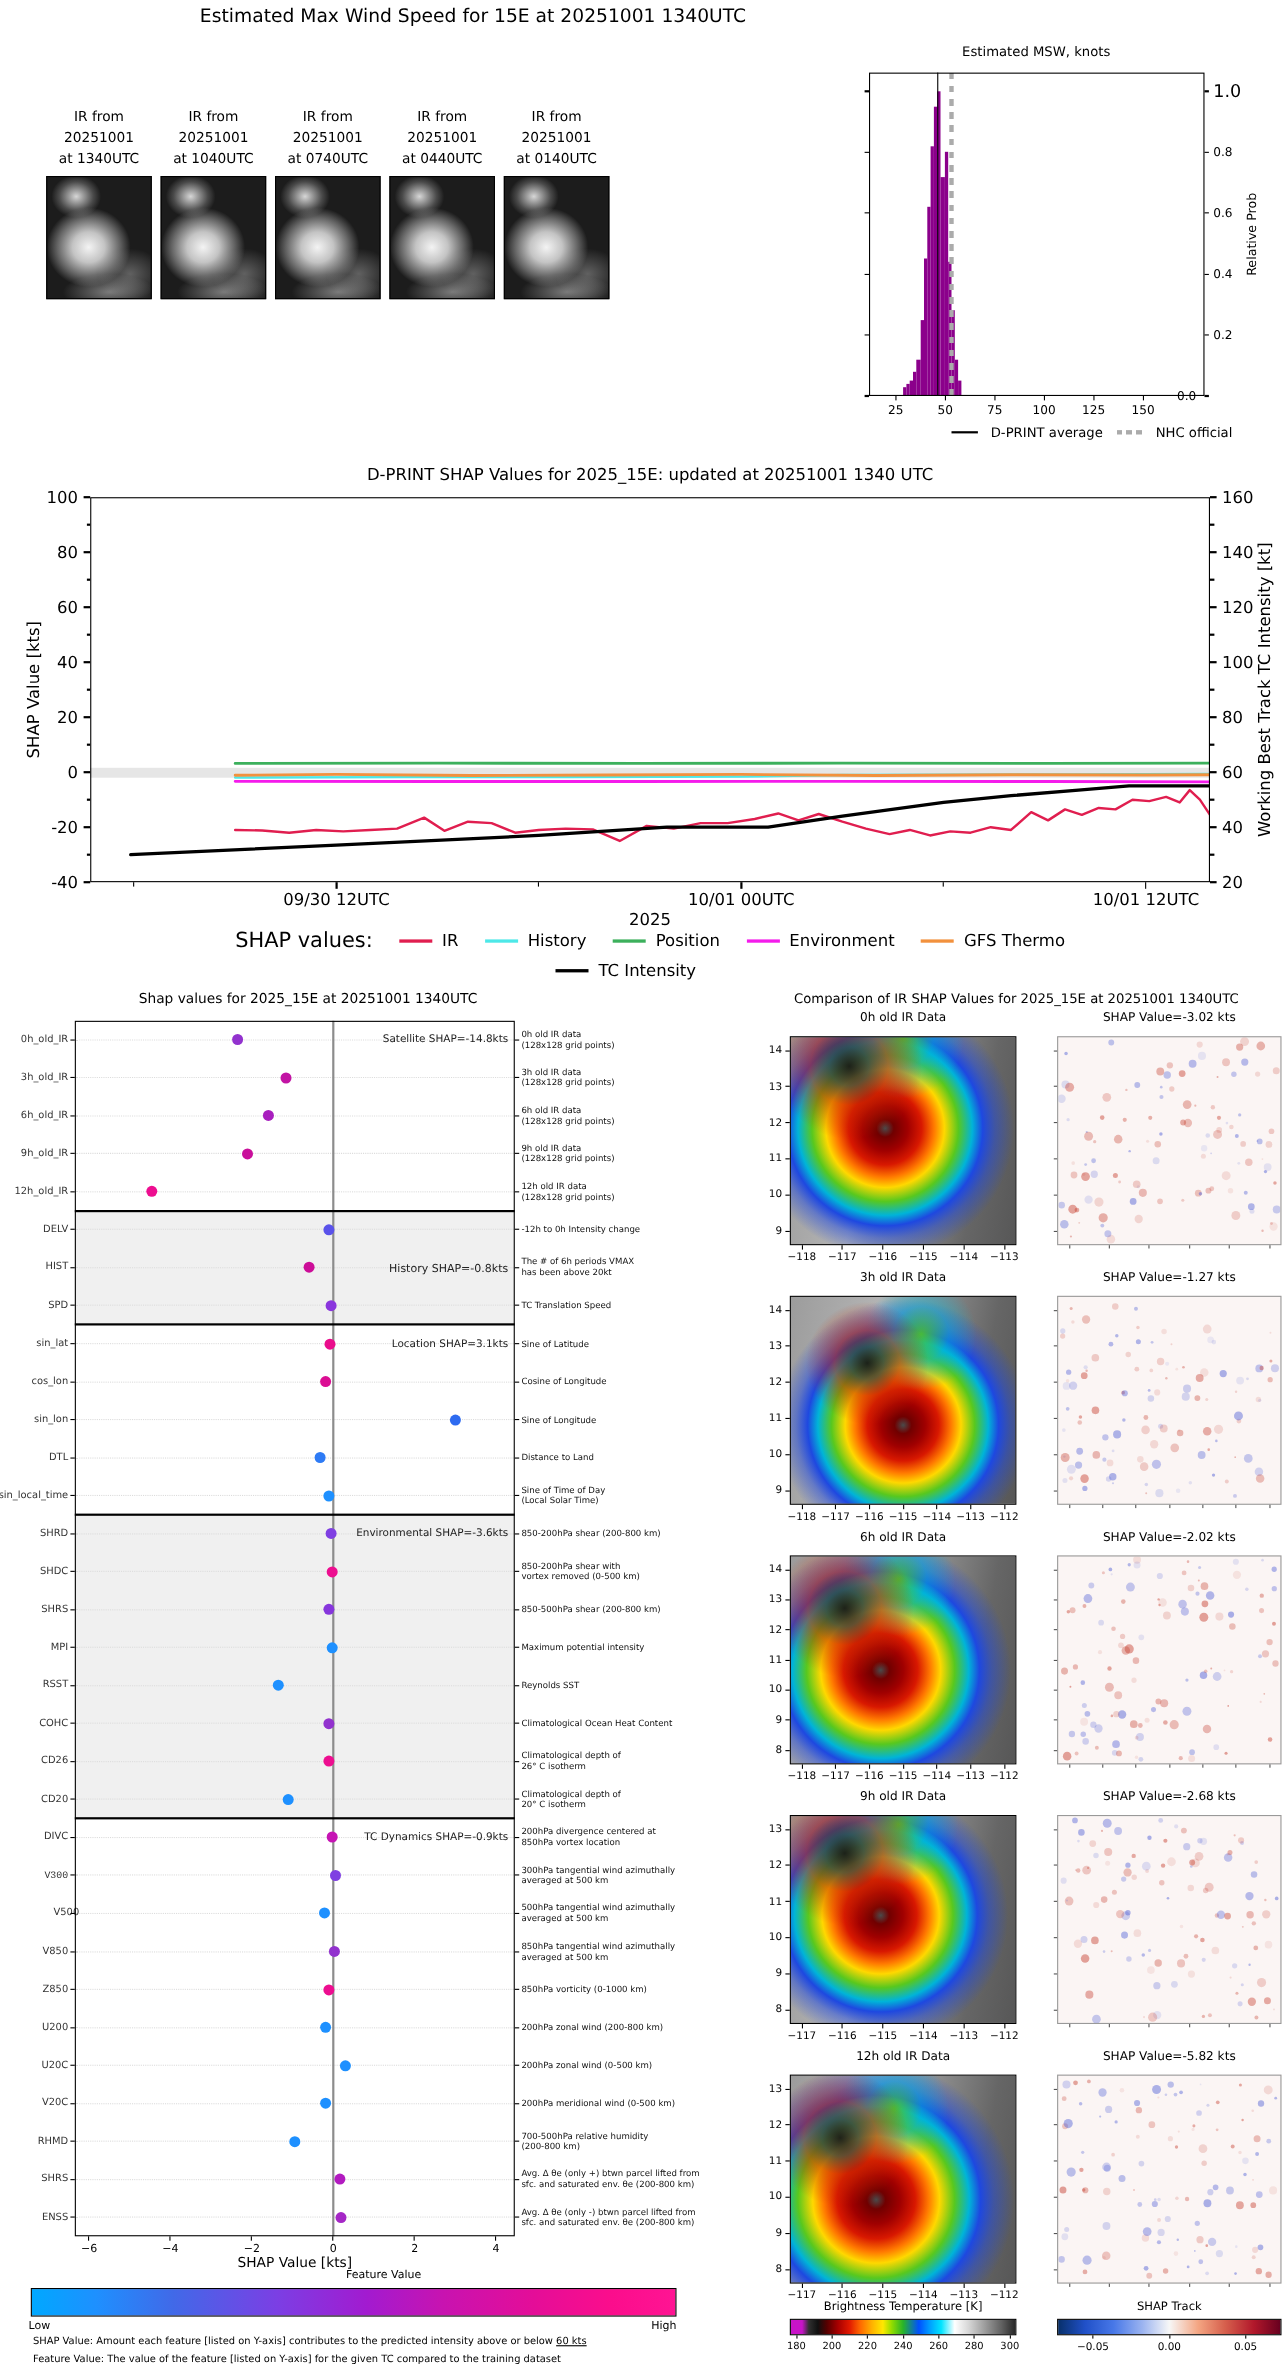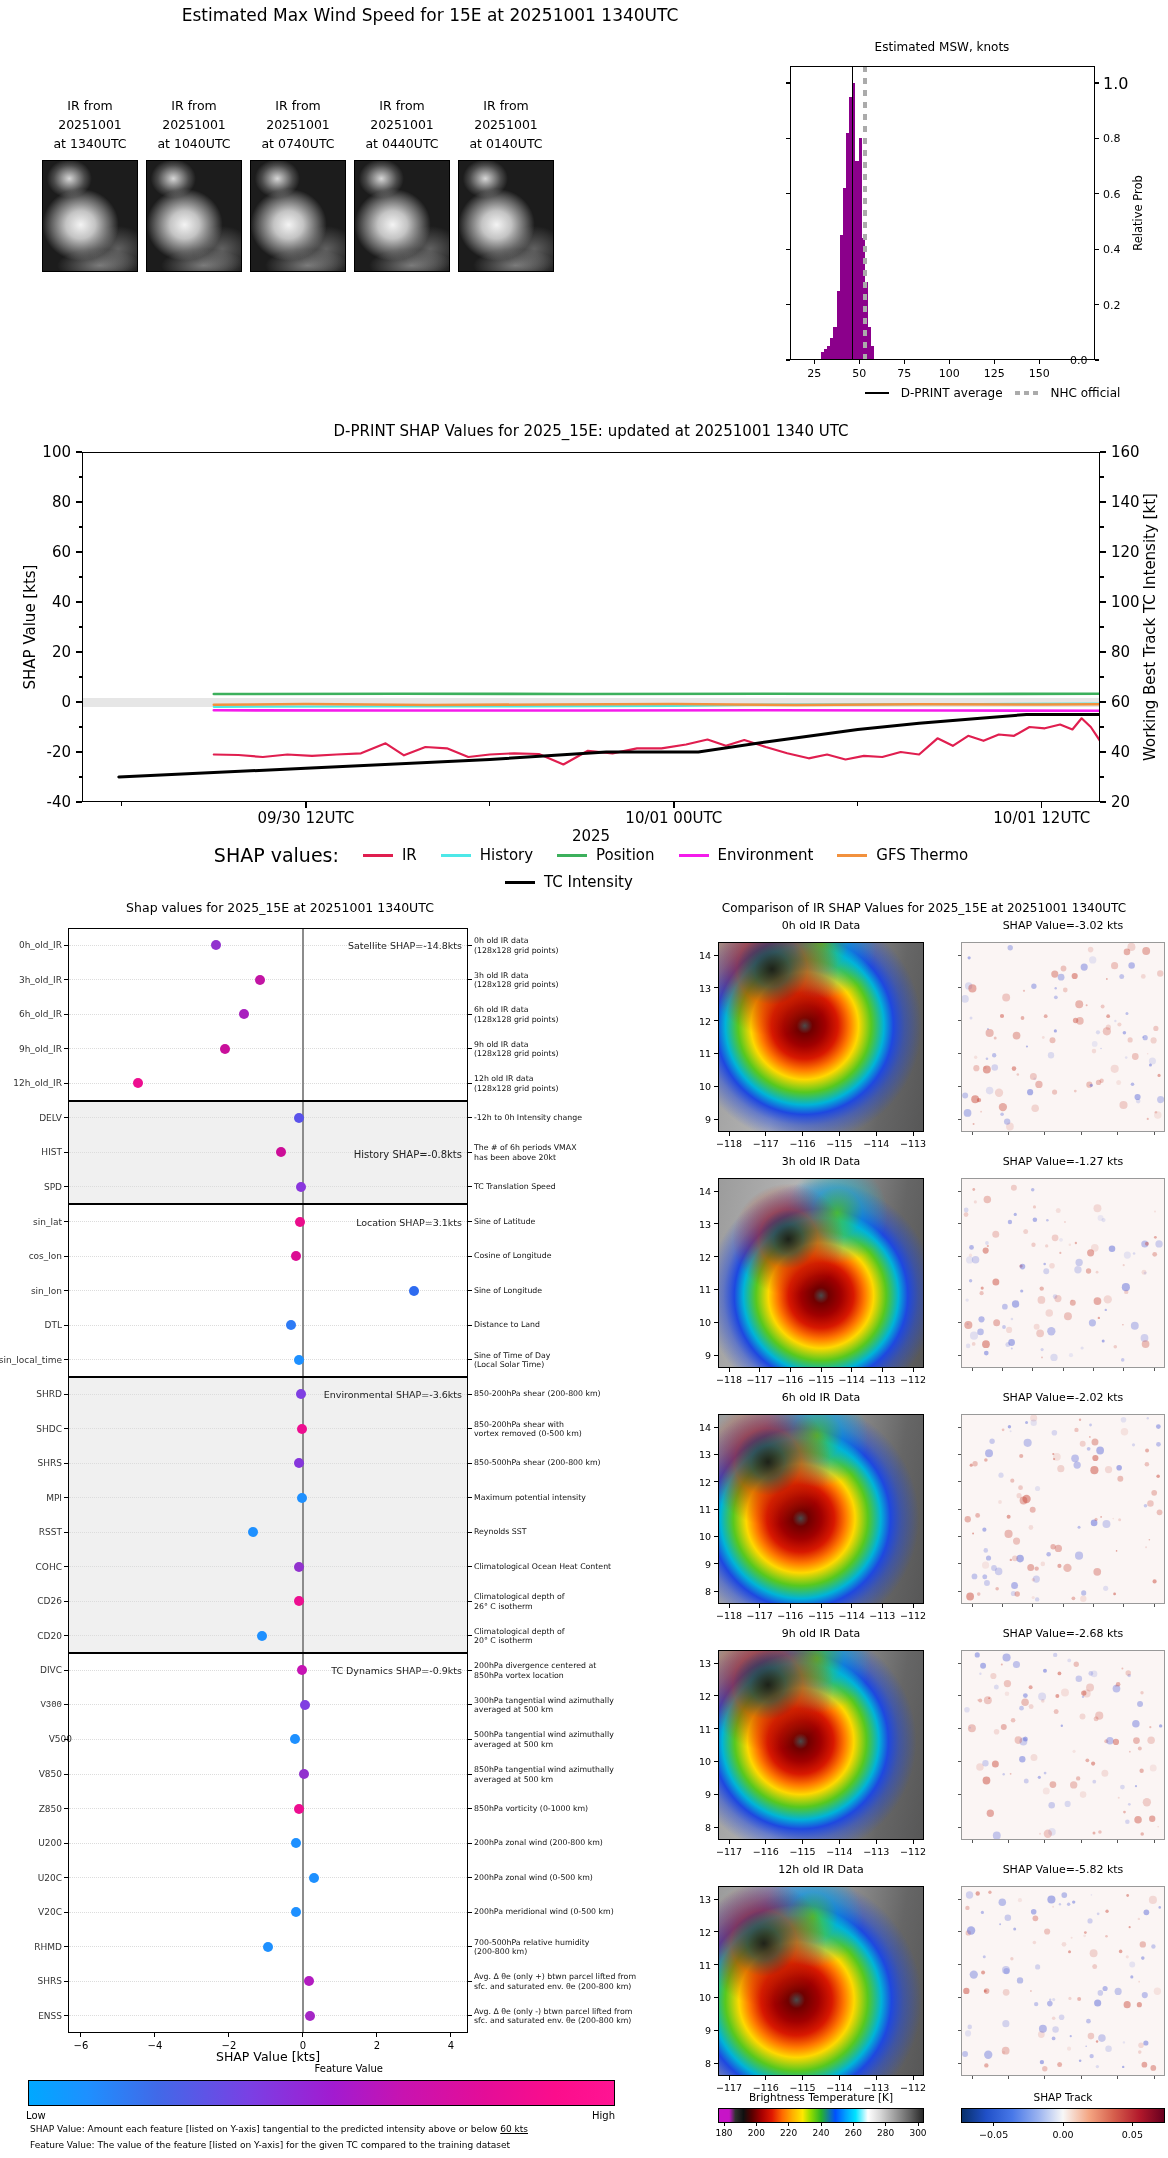--- a/index.html
+++ b/index.html
@@ -33,21 +33,21 @@
   <div class="abs ctr" style="left:280px;top:907px;font-size:12.5px;">Shap values for 2025_15E at 20251001 1340UTC</div>
   <div class="abs ctr" style="left:268px;top:2056px;font-size:12.5px;">SHAP Value [kts]</div>
 
   <div class="abs ctr" style="left:924px;top:908px;font-size:12px;">Comparison of IR SHAP Values for 2025_15E at 20251001 1340UTC</div>
 
   <div class="abs rgt" style="left:383px;top:2068px;font-size:10px;">Feature Value</div>
   <div class="abs lft" style="left:26px;top:2115px;font-size:10px;">Low</div>
   <div class="abs rgt" style="left:615px;top:2115px;font-size:10px;">High</div>
 
   <div class="abs" style="left:30px;top:2124px;font-size:9px;">
-    <span>SHAP Value: Amount each feature [listed on Y-axis] tangential to the predicted intensity above or below </span><span style="text-decoration:underline;">60 kts</span>
+    <span>SHAP Value: Amount each feature [listed on Y-axis] contributes to the predicted intensity above or below </span><span style="text-decoration:underline;">60 kts</span>
   </div>
   <div class="abs" style="left:30px;top:2140px;font-size:9px;">Feature Value: The value of the feature [listed on Y-axis] for the given TC compared to the training dataset</div>
 
   <div class="abs" id="layer-thumbs" style="inset:0;">
       <div class="abs" style="left: 42px; top: 96px; width: 96px; text-align: center; font-size: 12.5px; line-height: 19px; white-space: pre-line;">IR from
 20251001
 at 1340UTC</div>
       <div class="abs thumb" style="left: 42px; top: 160px; width: 96px; height: 112px; border: 1px solid rgb(0, 0, 0); box-sizing: border-box;"></div>
       <div class="abs" style="left: 146px; top: 96px; width: 96px; text-align: center; font-size: 12.5px; line-height: 19px; white-space: pre-line;">IR from
 20251001

